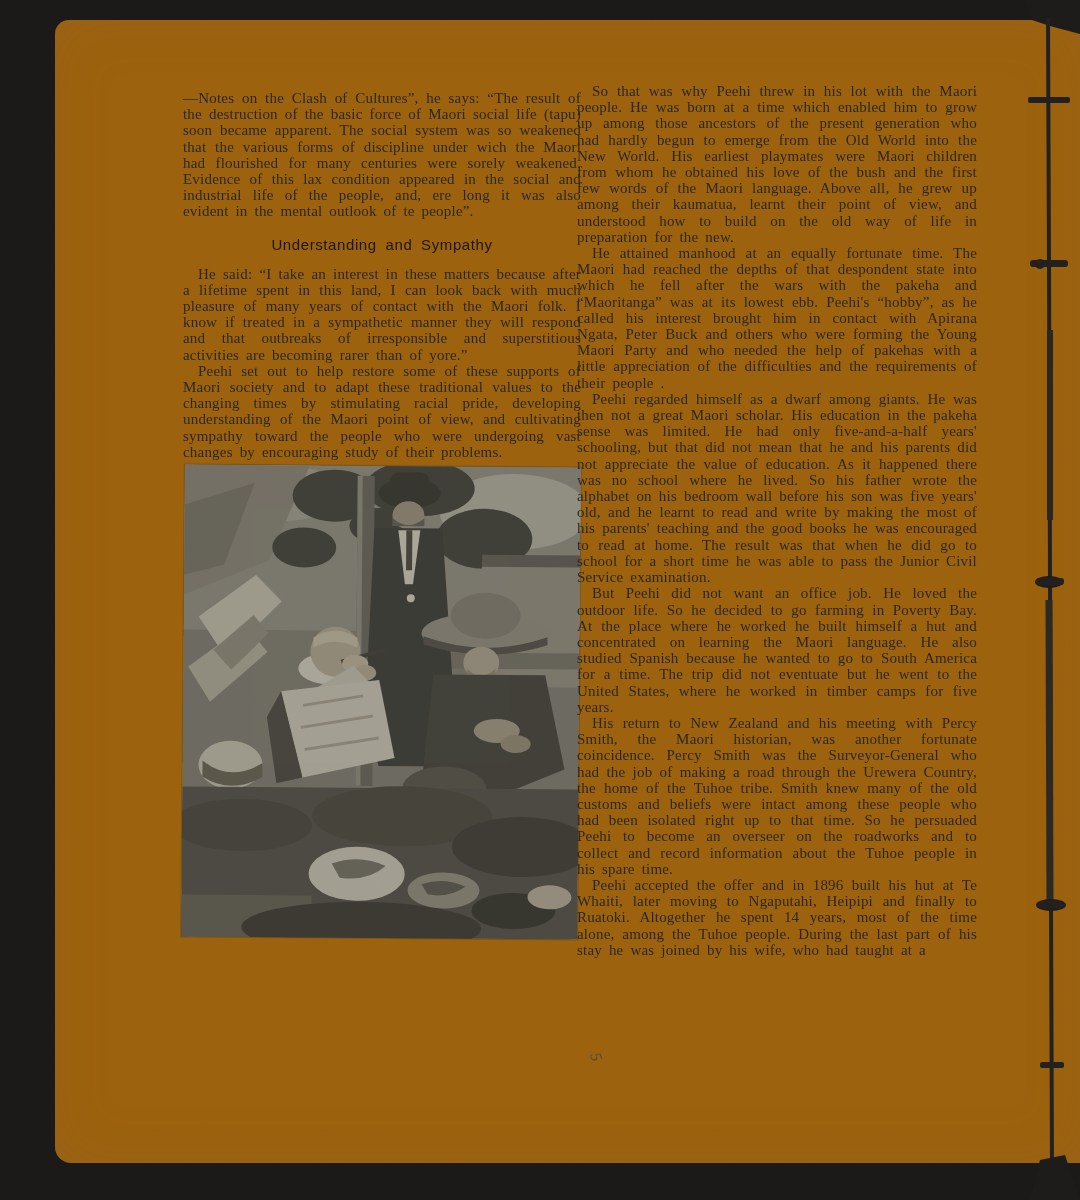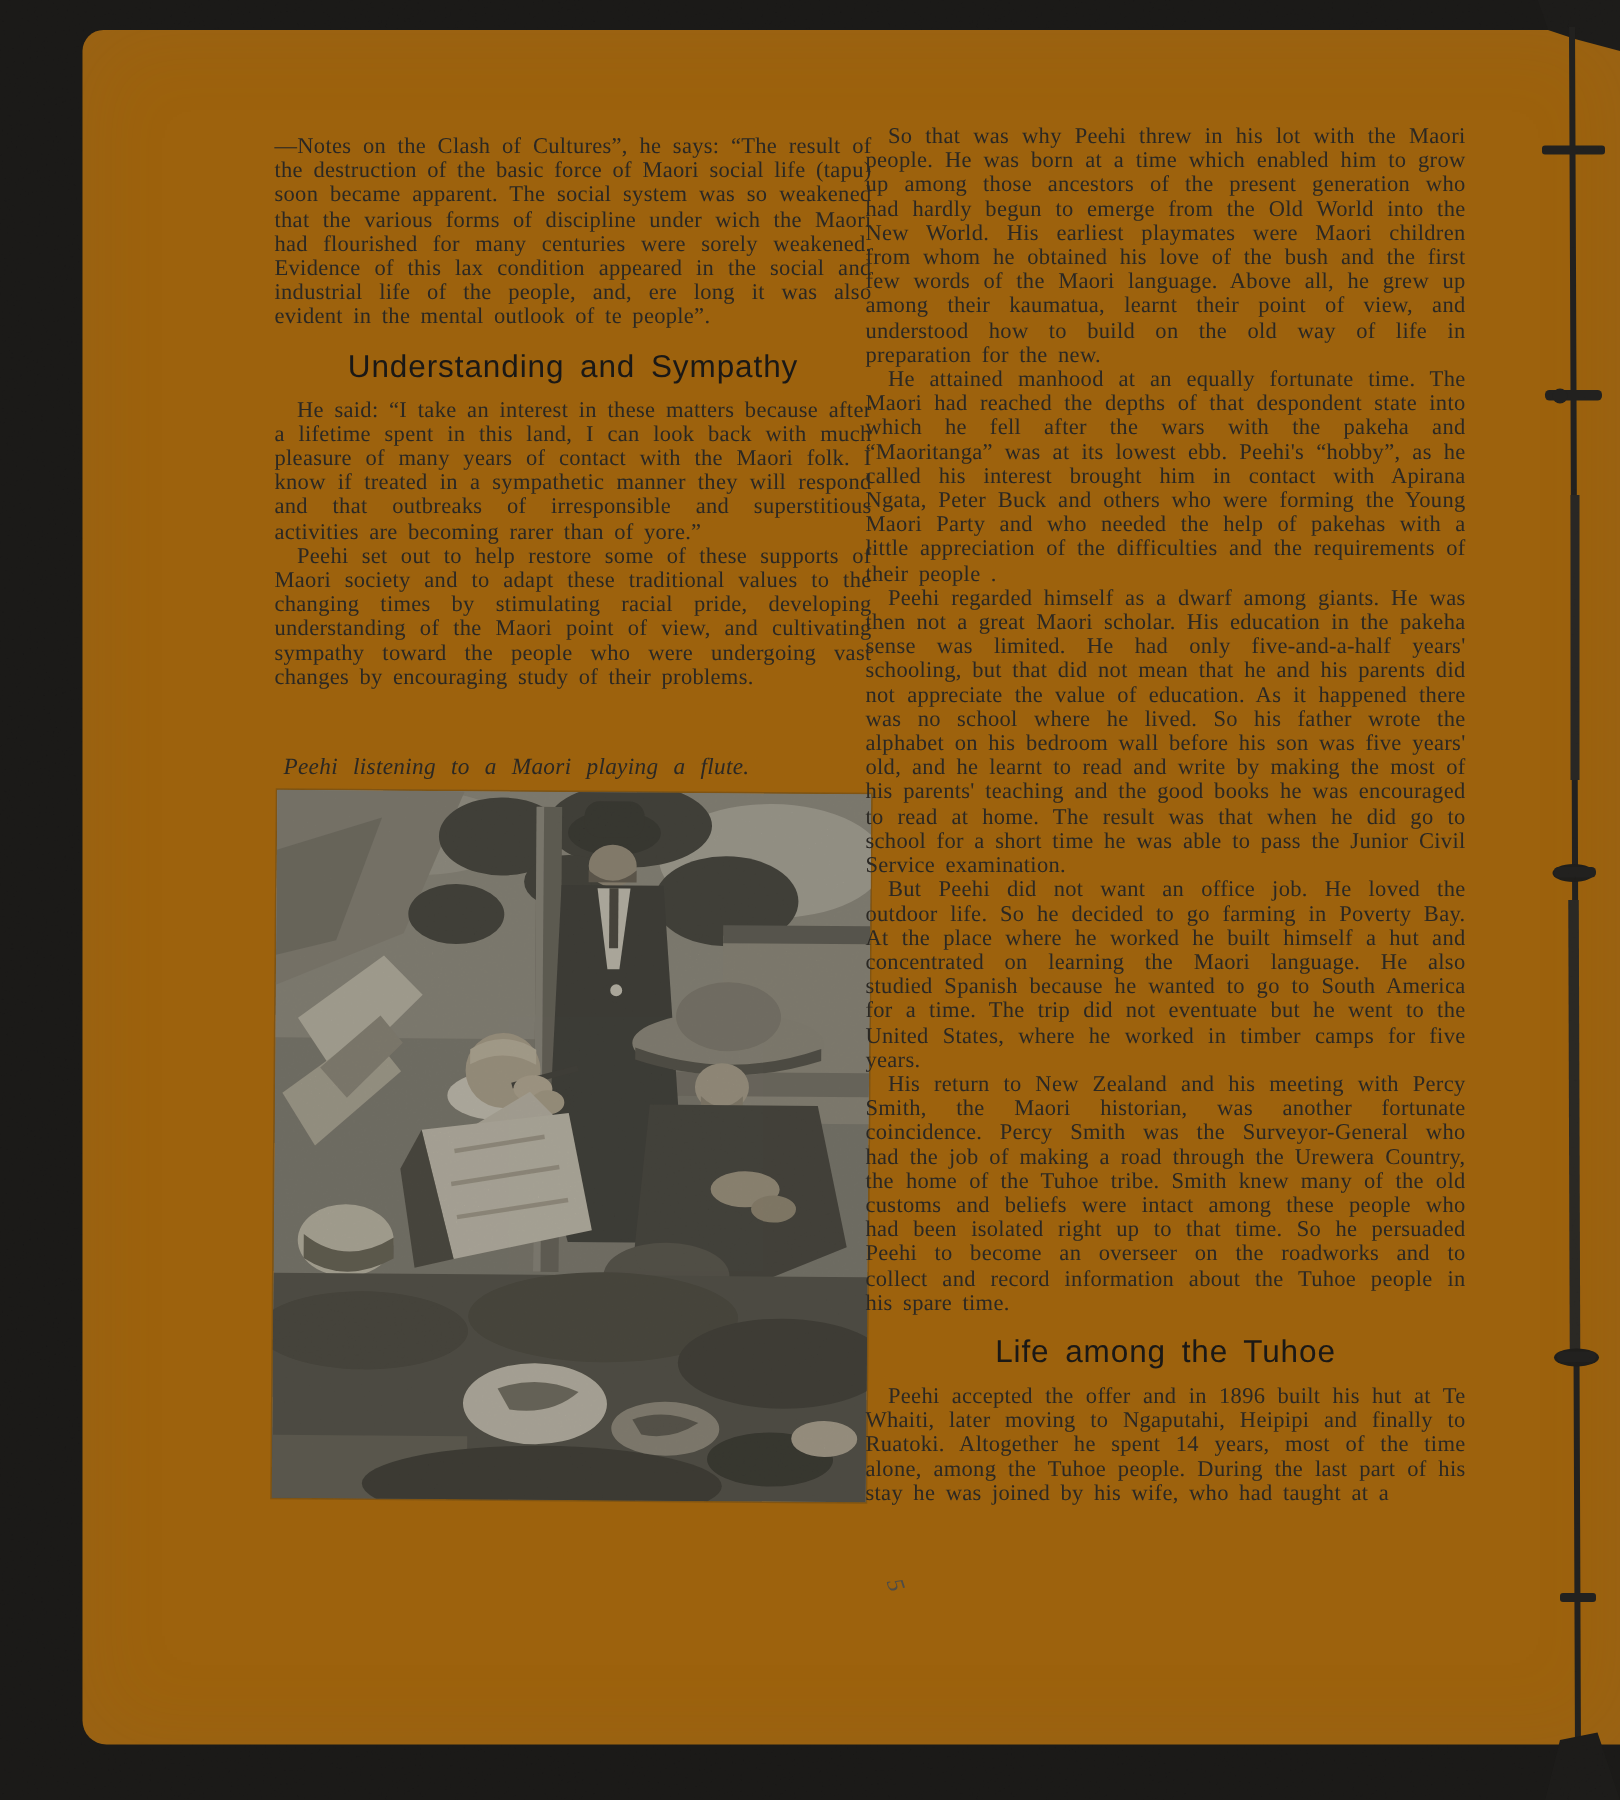--- a/index.html
+++ b/index.html
@@ -20,21 +20,21 @@
     font-size:15px;line-height:16.2px;
     text-align:justify;
     word-spacing:3px;letter-spacing:0.2px;
   }
   .col-left{left:128px;top:70px;width:398px;}
   .col-right{left:522px;top:63px;width:400px;}
   .para{margin:0;}
   .para.indent{text-indent:15px;}
   .section-heading{
     font-family:"Liberation Sans", sans-serif;
-    font-size:21px;letter-spacing:0.6px;word-spacing:4px;
+    font-size:15px;letter-spacing:0.6px;word-spacing:4px;
     text-align:center;color:#141210;font-weight:500;
     margin:12px 0 8px 0;line-height:26px;
   }
   .caption{
     font-style:italic;font-size:15.5px;word-spacing:6px;
     margin:44px 0 8px 2px;text-align:left;text-indent:4px;
   }
   .photo-wrap{
     width:396px;height:472px;margin-top:6px;
     transform:rotate(0.45deg);
@@ -57,21 +57,20 @@
 </head>
 <body>
 
 <div class="paper">
 
   <div class="col col-left">
     <p class="para">—Notes on the Clash of Cultures”, he says: “The result of the destruction of the basic force of Maori social life (tapu) soon became apparent. The social system was so weakened that the various forms of discipline under wich the Maori had flourished for many centuries were sorely weakened. Evidence of this lax condition appeared in the social and industrial life of the people, and, ere long it was also evident in the mental outlook of te people”.</p>
     <h2 class="section-heading">Understanding and Sympathy</h2>
     <p class="para indent">He said: “I take an interest in these matters because after a lifetime spent in this land, I can look back with much pleasure of many years of contact with the Maori folk. I know if treated in a sympathetic manner they will respond and that outbreaks of irresponsible and superstitious activities are becoming rarer than of yore.”</p>
     <p class="para indent">Peehi set out to help restore some of these supports of Maori society and to adapt these traditional values to the changing times by stimulating racial pride, developing understanding of the Maori point of view, and cultivating sympathy toward the people who were undergoing vast changes by encouraging study of their problems.</p>
-    <p class="caption">Peehi listening to a Maori playing a flute.</p>
 
     <div class="photo-wrap">
       <svg width="396" height="472" viewBox="0 0 396 472" xmlns="http://www.w3.org/2000/svg">
         <defs>
           <filter id="grainF">
             <feTurbulence type="fractalNoise" baseFrequency="0.75" numOctaves="2" stitchTiles="stitch" result="n"></feTurbulence>
             <feColorMatrix in="n" type="matrix" values="0 0 0 0 0.1  0 0 0 0 0.1  0 0 0 0 0.08  0.9 0.9 0.9 0 0"></feColorMatrix>
           </filter>
         </defs>
 
@@ -166,21 +165,20 @@
       </svg>
     </div>
   </div>
 
   <div class="col col-right">
     <p class="para indent">So that was why Peehi threw in his lot with the Maori people. He was born at a time which enabled him to grow up among those ancestors of the present generation who had hardly begun to emerge from the Old World into the New World. His earliest playmates were Maori children from whom he obtained his love of the bush and the first few words of the Maori language. Above all, he grew up among their kaumatua, learnt their point of view, and understood how to build on the old way of life in preparation for the new.</p>
     <p class="para indent">He attained manhood at an equally fortunate time. The Maori had reached the depths of that despondent state into which he fell after the wars with the pakeha and “Maoritanga” was at its lowest ebb. Peehi's “hobby”, as he called his interest brought him in contact with Apirana Ngata, Peter Buck and others who were forming the Young Maori Party and who needed the help of pakehas with a little appreciation of the difficulties and the requirements of their people .</p>
     <p class="para indent">Peehi regarded himself as a dwarf among giants. He was then not a great Maori scholar. His education in the pakeha sense was limited. He had only five-and-a-half years' schooling, but that did not mean that he and his parents did not appreciate the value of education. As it happened there was no school where he lived. So his father wrote the alphabet on his bedroom wall before his son was five years' old, and he learnt to read and write by making the most of his parents' teaching and the good books he was encouraged to read at home. The result was that when he did go to school for a short time he was able to pass the Junior Civil Service examination.</p>
     <p class="para indent">But Peehi did not want an office job. He loved the outdoor life. So he decided to go farming in Poverty Bay. At the place where he worked he built himself a hut and concentrated on learning the Maori language. He also studied Spanish because he wanted to go to South America for a time. The trip did not eventuate but he went to the United States, where he worked in timber camps for five years.</p>
     <p class="para indent">His return to New Zealand and his meeting with Percy Smith, the Maori historian, was another fortunate coincidence. Percy Smith was the Surveyor-General who had the job of making a road through the Urewera Country, the home of the Tuhoe tribe. Smith knew many of the old customs and beliefs were intact among these people who had been isolated right up to that time. So he persuaded Peehi to become an overseer on the roadworks and to collect and record information about the Tuhoe people in his spare time.</p>
-    <h2 class="section-heading">Life among the Tuhoe</h2>
     <p class="para indent">Peehi accepted the offer and in 1896 built his hut at Te Whaiti, later moving to Ngaputahi, Heipipi and finally to Ruatoki. Altogether he spent 14 years, most of the time alone, among the Tuhoe people. During the last part of his stay he was joined by his wife, who had taught at a</p>
   </div>
 
 </div>
 
 <div class="marginalia">5</div>
 
 <svg class="binding" width="70" height="1200" viewBox="0 0 70 1200" xmlns="http://www.w3.org/2000/svg">
 
   <polygon points="15,0 70,0 70,34 40,26 22,20" fill="#171615"></polygon>

